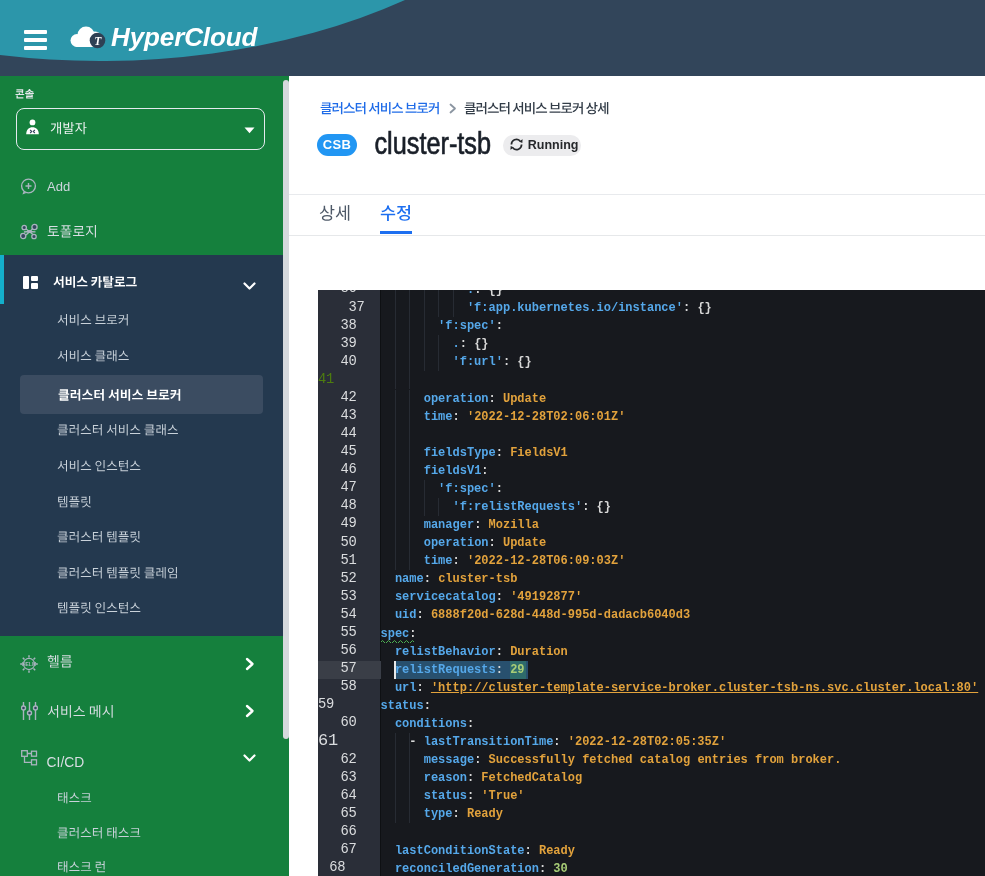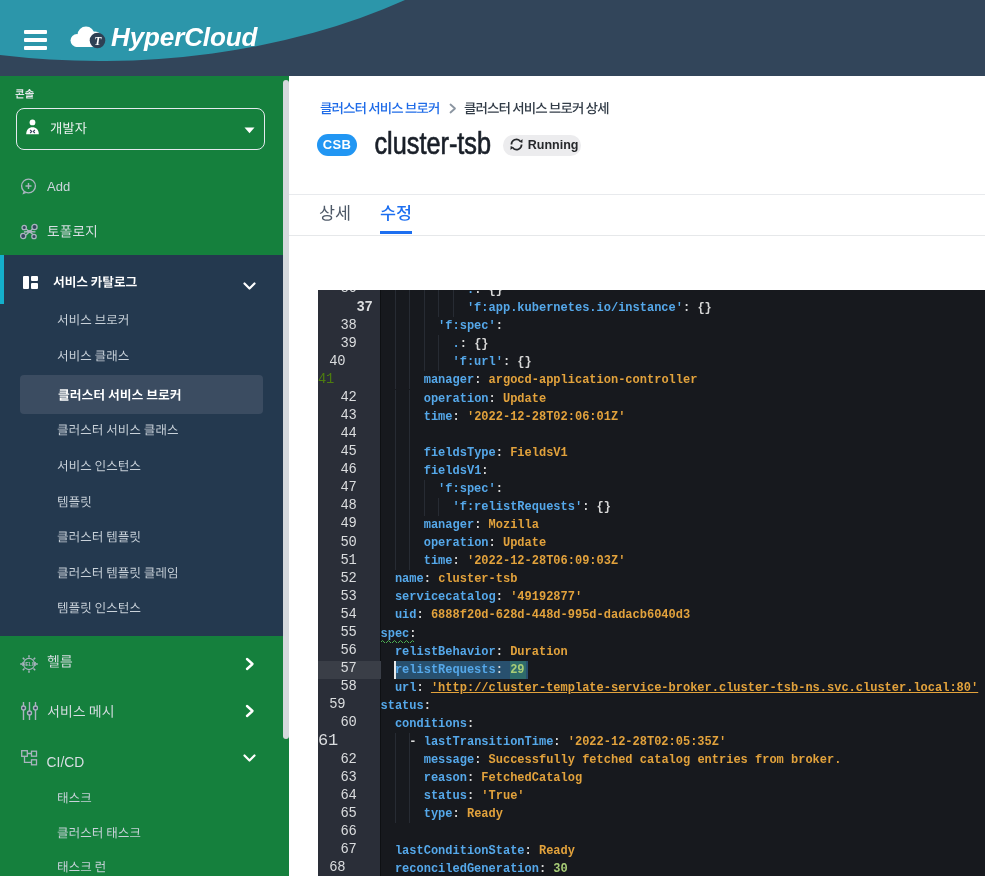--- a/index.html
+++ b/index.html
@@ -353,43 +353,42 @@
 <div class="abs" style="left:105.7px;top:-9.0px;width:1px;height:18.1px;background:#272B33"></div>
 <div class="abs" style="left:120.1px;top:-9.0px;width:1px;height:18.1px;background:#272B33"></div>
 <div class="abs" style="left:134.5px;top:-9.0px;width:1px;height:18.1px;background:#272B33"></div>
 <pre class="abs" style="left:0;top:-9.6px;width:38.5px;text-align:right;font-size:13.8px;letter-spacing:-0.3px;color:#DADCDE;font-weight:normal">36</pre>
 <pre class="abs" style="left:62.5px;top:-9.0px">            <span class="k">.</span><span class="w">:</span> <span class="w">{}</span></pre>
 <div class="abs" style="left:76.9px;top:9.1px;width:1px;height:18.1px;background:#272B33"></div>
 <div class="abs" style="left:91.3px;top:9.1px;width:1px;height:18.1px;background:#272B33"></div>
 <div class="abs" style="left:105.7px;top:9.1px;width:1px;height:18.1px;background:#272B33"></div>
 <div class="abs" style="left:120.1px;top:9.1px;width:1px;height:18.1px;background:#272B33"></div>
 <div class="abs" style="left:134.5px;top:9.1px;width:1px;height:18.1px;background:#272B33"></div>
-<pre class="abs" style="left:16px;top:8.5px;width:38.5px;text-align:right;font-size:13.8px;letter-spacing:-0.3px;color:#DADCDE;font-weight:bold">37</pre>
+<pre class="abs" style="left:8px;top:8.5px;width:38.5px;text-align:right;font-size:13.8px;letter-spacing:-0.3px;color:#DADCDE;font-weight:normal">37</pre>
 <pre class="abs" style="left:62.5px;top:9.1px">            <span class="k">'f:app.kubernetes.io/instance'</span><span class="w">:</span> <span class="w">{}</span></pre>
 <div class="abs" style="left:76.9px;top:27.2px;width:1px;height:18.1px;background:#272B33"></div>
 <div class="abs" style="left:91.3px;top:27.2px;width:1px;height:18.1px;background:#272B33"></div>
 <div class="abs" style="left:105.7px;top:27.2px;width:1px;height:18.1px;background:#272B33"></div>
 <pre class="abs" style="left:0;top:26.6px;width:38.5px;text-align:right;font-size:13.8px;letter-spacing:-0.3px;color:#DADCDE;font-weight:normal">38</pre>
 <pre class="abs" style="left:62.5px;top:27.2px">        <span class="k">'f:spec'</span><span class="w">:</span></pre>
 <div class="abs" style="left:76.9px;top:45.2px;width:1px;height:18.1px;background:#272B33"></div>
 <div class="abs" style="left:91.3px;top:45.2px;width:1px;height:18.1px;background:#272B33"></div>
 <div class="abs" style="left:105.7px;top:45.2px;width:1px;height:18.1px;background:#272B33"></div>
 <div class="abs" style="left:120.1px;top:45.2px;width:1px;height:18.1px;background:#272B33"></div>
 <pre class="abs" style="left:0;top:44.6px;width:38.5px;text-align:right;font-size:13.8px;letter-spacing:-0.3px;color:#DADCDE;font-weight:normal">39</pre>
 <pre class="abs" style="left:62.5px;top:45.2px">          <span class="k">.</span><span class="w">:</span> <span class="w">{}</span></pre>
 <div class="abs" style="left:76.9px;top:63.3px;width:1px;height:18.1px;background:#272B33"></div>
 <div class="abs" style="left:91.3px;top:63.3px;width:1px;height:18.1px;background:#272B33"></div>
 <div class="abs" style="left:105.7px;top:63.3px;width:1px;height:18.1px;background:#272B33"></div>
 <div class="abs" style="left:120.1px;top:63.3px;width:1px;height:18.1px;background:#272B33"></div>
-<pre class="abs" style="left:0;top:62.7px;width:38.5px;text-align:center;font-size:13.8px;letter-spacing:-0.3px;color:#DADCDE;font-weight:normal">40</pre>
+<pre class="abs" style="left:0;top:62.7px;width:38.5px;text-align:right;font-size:13.8px;letter-spacing:-0.3px;color:#DADCDE;font-weight:normal">40</pre>
 <pre class="abs" style="left:62.5px;top:63.3px">          <span class="k">'f:url'</span><span class="w">:</span> <span class="w">{}</span></pre>
 <div class="abs" style="left:76.9px;top:81.4px;width:1px;height:18.1px;background:#272B33"></div>
 <div class="abs" style="left:91.3px;top:81.4px;width:1px;height:18.1px;background:#272B33"></div>
 <pre class="abs" style="left:0;top:80.8px;width:38.5px;text-align:left;font-size:13.8px;letter-spacing:-0.3px;color:#4d7c0f;font-weight:normal">41</pre>
-<pre class="abs" style="left:62.5px;top:81.4px">      <span class="k">manager</span><span class="w">:</span> <span class="v" style="">argocd-application-controller</span></pre>
 <div class="abs" style="left:76.9px;top:99.5px;width:1px;height:18.1px;background:#272B33"></div>
 <div class="abs" style="left:91.3px;top:99.5px;width:1px;height:18.1px;background:#272B33"></div>
 <pre class="abs" style="left:0;top:98.9px;width:38.5px;text-align:right;font-size:13.8px;letter-spacing:-0.3px;color:#DADCDE;font-weight:normal">42</pre>
 <pre class="abs" style="left:62.5px;top:99.5px">      <span class="k">operation</span><span class="w">:</span> <span class="v" style="">Update</span></pre>
 <div class="abs" style="left:76.9px;top:117.6px;width:1px;height:18.1px;background:#272B33"></div>
 <div class="abs" style="left:91.3px;top:117.6px;width:1px;height:18.1px;background:#272B33"></div>
 <pre class="abs" style="left:0;top:117.0px;width:38.5px;text-align:right;font-size:13.8px;letter-spacing:-0.3px;color:#DADCDE;font-weight:normal">43</pre>
 <pre class="abs" style="left:62.5px;top:117.6px">      <span class="k">time</span><span class="w">:</span> <span class="v" style="">'2022-12-28T02:06:01Z'</span></pre>
 <div class="abs" style="left:76.9px;top:135.6px;width:1px;height:18.1px;background:#272B33"></div>
 <div class="abs" style="left:91.3px;top:135.6px;width:1px;height:18.1px;background:#272B33"></div>
@@ -439,21 +438,21 @@
 <pre class="abs" style="left:0;top:352.0px;width:38.5px;text-align:right;font-size:13.8px;letter-spacing:-0.3px;color:#DADCDE;font-weight:normal">56</pre>
 <pre class="abs" style="left:62.5px;top:352.6px">  <span class="k">relistBehavior</span><span class="w">:</span> <span class="v" style="">Duration</span></pre>
 <div class="abs" style="left:0;top:370.7px;width:63px;height:18.1px;background:#3A3E47"></div>
 <div class="abs" style="left:77.5px;top:370.7px;width:132.5px;height:18.1px;background:#28506E"></div>
 <div class="abs" style="left:192px;top:370.7px;width:16px;height:18.1px;background:#2E6B6B"></div>
 <div class="abs" style="left:76px;top:370.7px;width:2.2px;height:18.1px;background:#E8E8E8"></div>
 <pre class="abs" style="left:0;top:370.1px;width:38.5px;text-align:right;font-size:13.8px;letter-spacing:-0.3px;color:#DADCDE;font-weight:normal">57</pre>
 <pre class="abs" style="left:62.5px;top:370.7px">  <span class="k">relistRequests</span><span class="w">:</span> <span class="n">29</span></pre>
 <pre class="abs" style="left:0;top:388.2px;width:38.5px;text-align:right;font-size:13.8px;letter-spacing:-0.3px;color:#DADCDE;font-weight:normal">58</pre>
 <pre class="abs" style="left:62.5px;top:388.8px">  <span class="k">url</span><span class="w">:</span> <span class="v" style="text-decoration:underline;">'http://cluster-template-service-broker.cluster-tsb-ns.svc.cluster.local:80'</span></pre>
-<pre class="abs" style="left:0;top:406.2px;width:38.5px;text-align:center;font-size:13.8px;letter-spacing:-0.3px;color:#DADCDE;font-weight:normal">59</pre>
+<pre class="abs" style="left:0;top:406.2px;width:38.5px;text-align:left;font-size:13.8px;letter-spacing:-0.3px;color:#DADCDE;font-weight:normal">59</pre>
 <pre class="abs" style="left:62.5px;top:406.8px"><span class="k">status</span><span class="w">:</span></pre>
 <pre class="abs" style="left:0;top:424.3px;width:38.5px;text-align:right;font-size:13.8px;letter-spacing:-0.3px;color:#DADCDE;font-weight:normal">60</pre>
 <pre class="abs" style="left:62.5px;top:424.9px">  <span class="k">conditions</span><span class="w">:</span></pre>
 <div class="abs" style="left:76.9px;top:443.0px;width:1px;height:18.1px;background:#272B33"></div>
 <div class="abs" style="left:91.3px;top:443.0px;width:1px;height:18.1px;background:#272B33"></div>
 <pre class="abs" style="left:0;top:442.4px;width:38.5px;text-align:left;font-size:17px;letter-spacing:-0.3px;color:#DADCDE;font-weight:normal">61</pre>
 <pre class="abs" style="left:62.5px;top:443.0px">    <span class="w">- </span><span class="k">lastTransitionTime</span><span class="w">:</span> <span class="v" style="">'2022-12-28T02:05:35Z'</span></pre>
 <div class="abs" style="left:76.9px;top:461.1px;width:1px;height:18.1px;background:#272B33"></div>
 <div class="abs" style="left:91.3px;top:461.1px;width:1px;height:18.1px;background:#272B33"></div>
 <pre class="abs" style="left:0;top:460.5px;width:38.5px;text-align:right;font-size:13.8px;letter-spacing:-0.3px;color:#DADCDE;font-weight:normal">62</pre>

